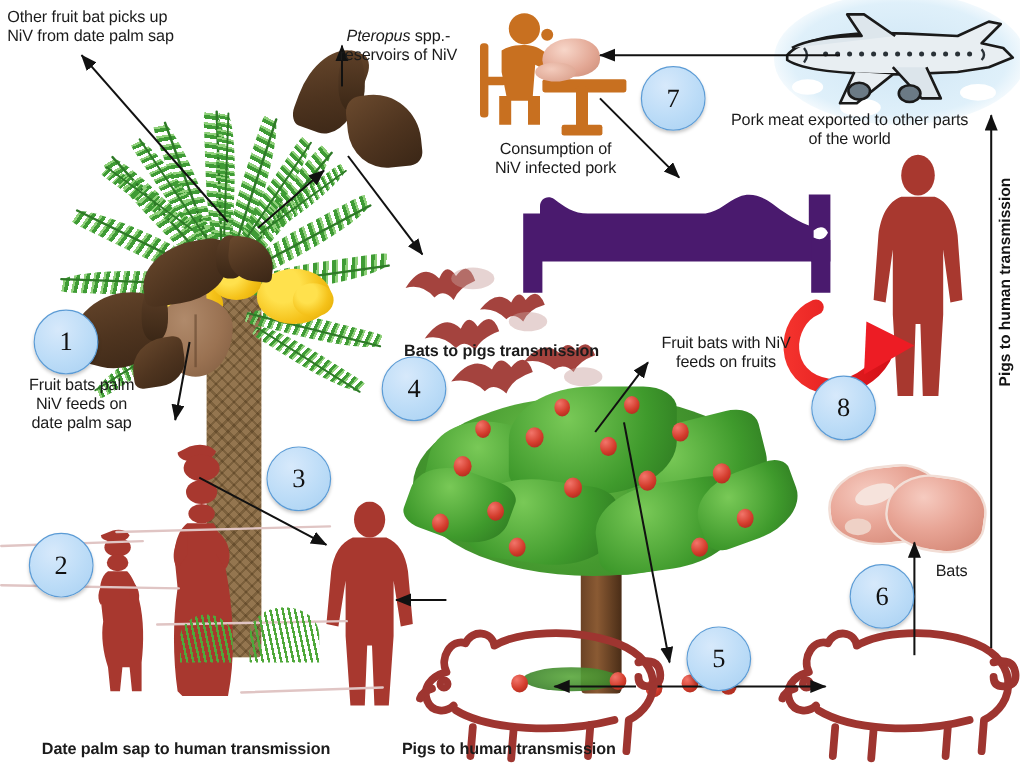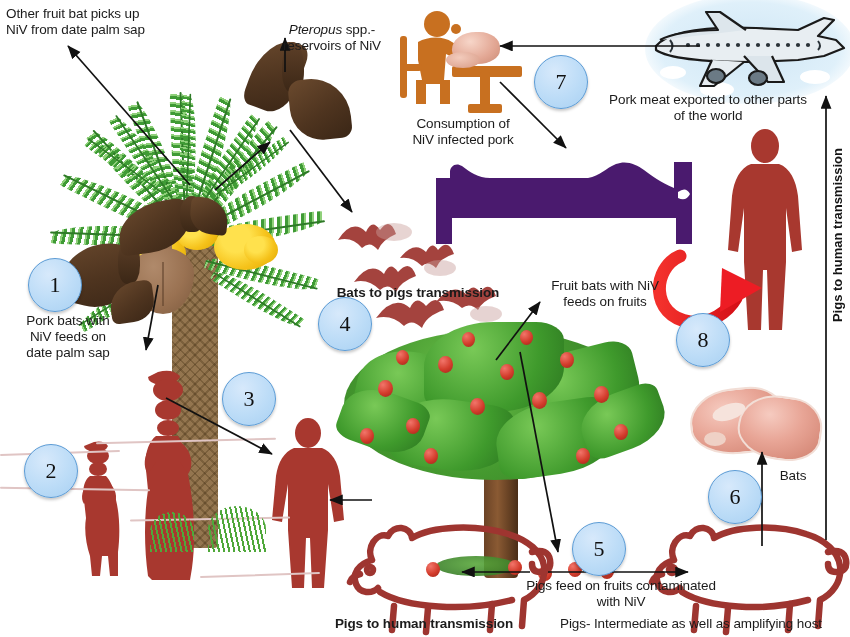--- a/index.html
+++ b/index.html
@@ -515,34 +515,32 @@
   <div class="cap" style="left:6px;top:6px;width:210px;text-align:left;">Other fruit bat picks up
 NiV from date palm sap</div>
 
   <div class="cap" style="left:390px;top:116px;width:146px;">Consumption of
 NiV infected pork</div>
 
   <div class="cap" style="left:602px;top:92px;width:212px;">Pork meat exported to other parts
 of the world</div>
 
 
-  <div class="cap" style="left:6px;top:313px;width:124px;">Pork bats  with
+  <div class="cap" style="left:6px;top:313px;width:124px;">Fruit bats  palm
 NiV feeds on
 date palm sap</div>
 
   <div class="cap bold" style="left:330px;top:285px;width:176px;">Bats to pigs transmission</div>
 
   <div class="cap" style="left:530px;top:278px;width:150px;">Fruit bats with NiV
 feeds on fruits</div>
 
   <div class="cap" style="left:768px;top:468px;width:50px;">Bats</div>
 
-  <div class="cap" style="left:512px;top:578px;width:218px;">Pigs feed on fruits contaminated
-with NiV</div>
-
+
+  <div class="cap bold" style="left:18px;top:616px;width:274px;">Date palm sap to human transmission</div>
 
   <div class="cap bold" style="left:316px;top:616px;width:216px;">Pigs to human transmission</div>
 
-  <div class="cap" style="left:532px;top:616px;width:318px;">Pigs- Intermediate as well as amplifying host</div>
 
   <div class="vert" style="left:830px;top:148px;">Pigs to human transmission</div>
 
 </div>
 
 </body></html>

